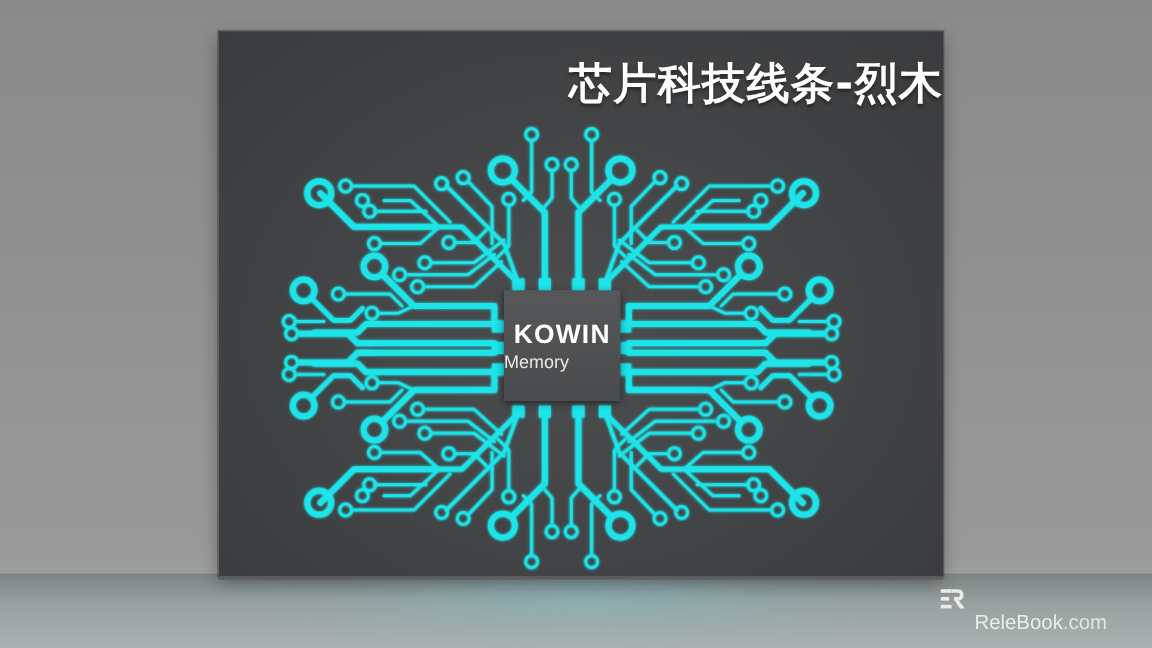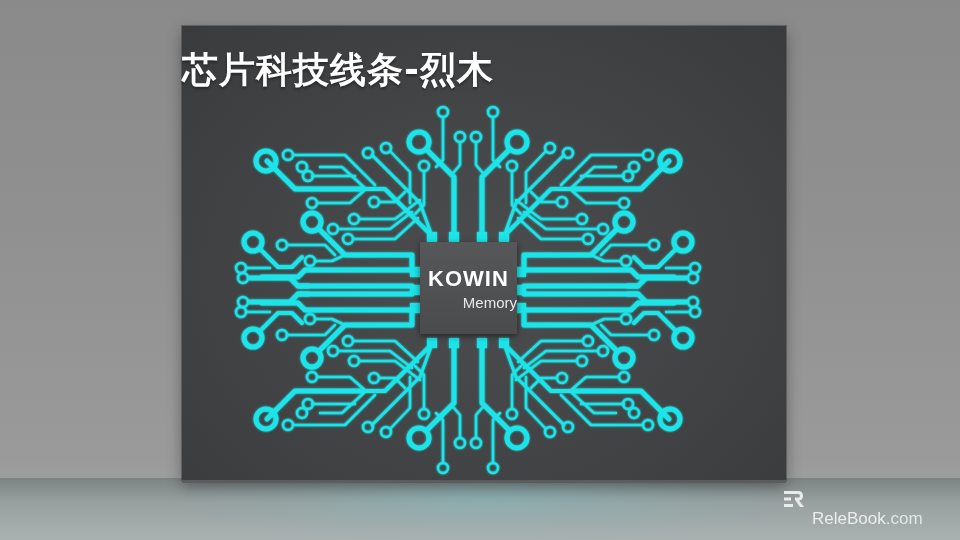--- a/index.html
+++ b/index.html
@@ -18,37 +18,37 @@
   }
   .panel {
     position: absolute; left: 182px; top: 26px; width: 604px; height: 454px;
     background: radial-gradient(ellipse at 50% 55%, #4c4d4f 0%, #444547 45%, #3a3b3d 100%);
     box-shadow: 0 6px 14px rgba(0,0,0,0.35), 0 0 0 1px rgba(0,0,0,0.25);
   }
   .panel-edge {
     position: absolute; left: 0; bottom: -3px; width: 100%; height: 3px; background: #5a5c5e;
   }
   .title {
-    position: absolute; left: 0; top: 20px; width: 100%; text-align: left;
+    position: absolute; left: 0; top: 20px; width: 100%; text-align: right;
     color: #ffffff; font-size: 36px; font-weight: bold; letter-spacing: 1px;
     font-family: "DejaVu Sans", sans-serif;
     text-shadow: 0 2px 3px rgba(0,0,0,0.4);
   }
   svg.circuit { position: absolute; left: 0; top: 0; }
   .chip {
     position: absolute; left: 420px; top: 242px; width: 97px; height: 92px;
     background: linear-gradient(180deg, #555759 0%, #4a4b4d 100%);
     box-shadow: 0 2px 6px rgba(0,0,0,0.5);
   }
   .chip-brand {
     position: absolute; left: 0; top: 24px; width: 100%; text-align: center;
     color: #ffffff; font-size: 22px; font-weight: bold; letter-spacing: 1px;
   }
   .chip-sub {
-    position: absolute; left: 0; top: 52px; width: 100%; text-align: right;
+    position: absolute; left: 0; top: 52px; width: 100%; text-align: left;
     color: #e8e8e8; font-size: 15px;
   }
   .watermark {
     position: absolute; left: 783px; top: 487px; height: 24px; display: flex; align-items: center;
     color: #f2f2f2; opacity: 0.92;
   }
   .wm-logo { width: 22px; height: 22px; margin-right: 7px; }
   .wm-text { font-size: 17px; margin-top: 40px; }
   .wm-brand { font-weight: normal; }
   .wm-dom { font-weight: normal; opacity: 0.9; }

